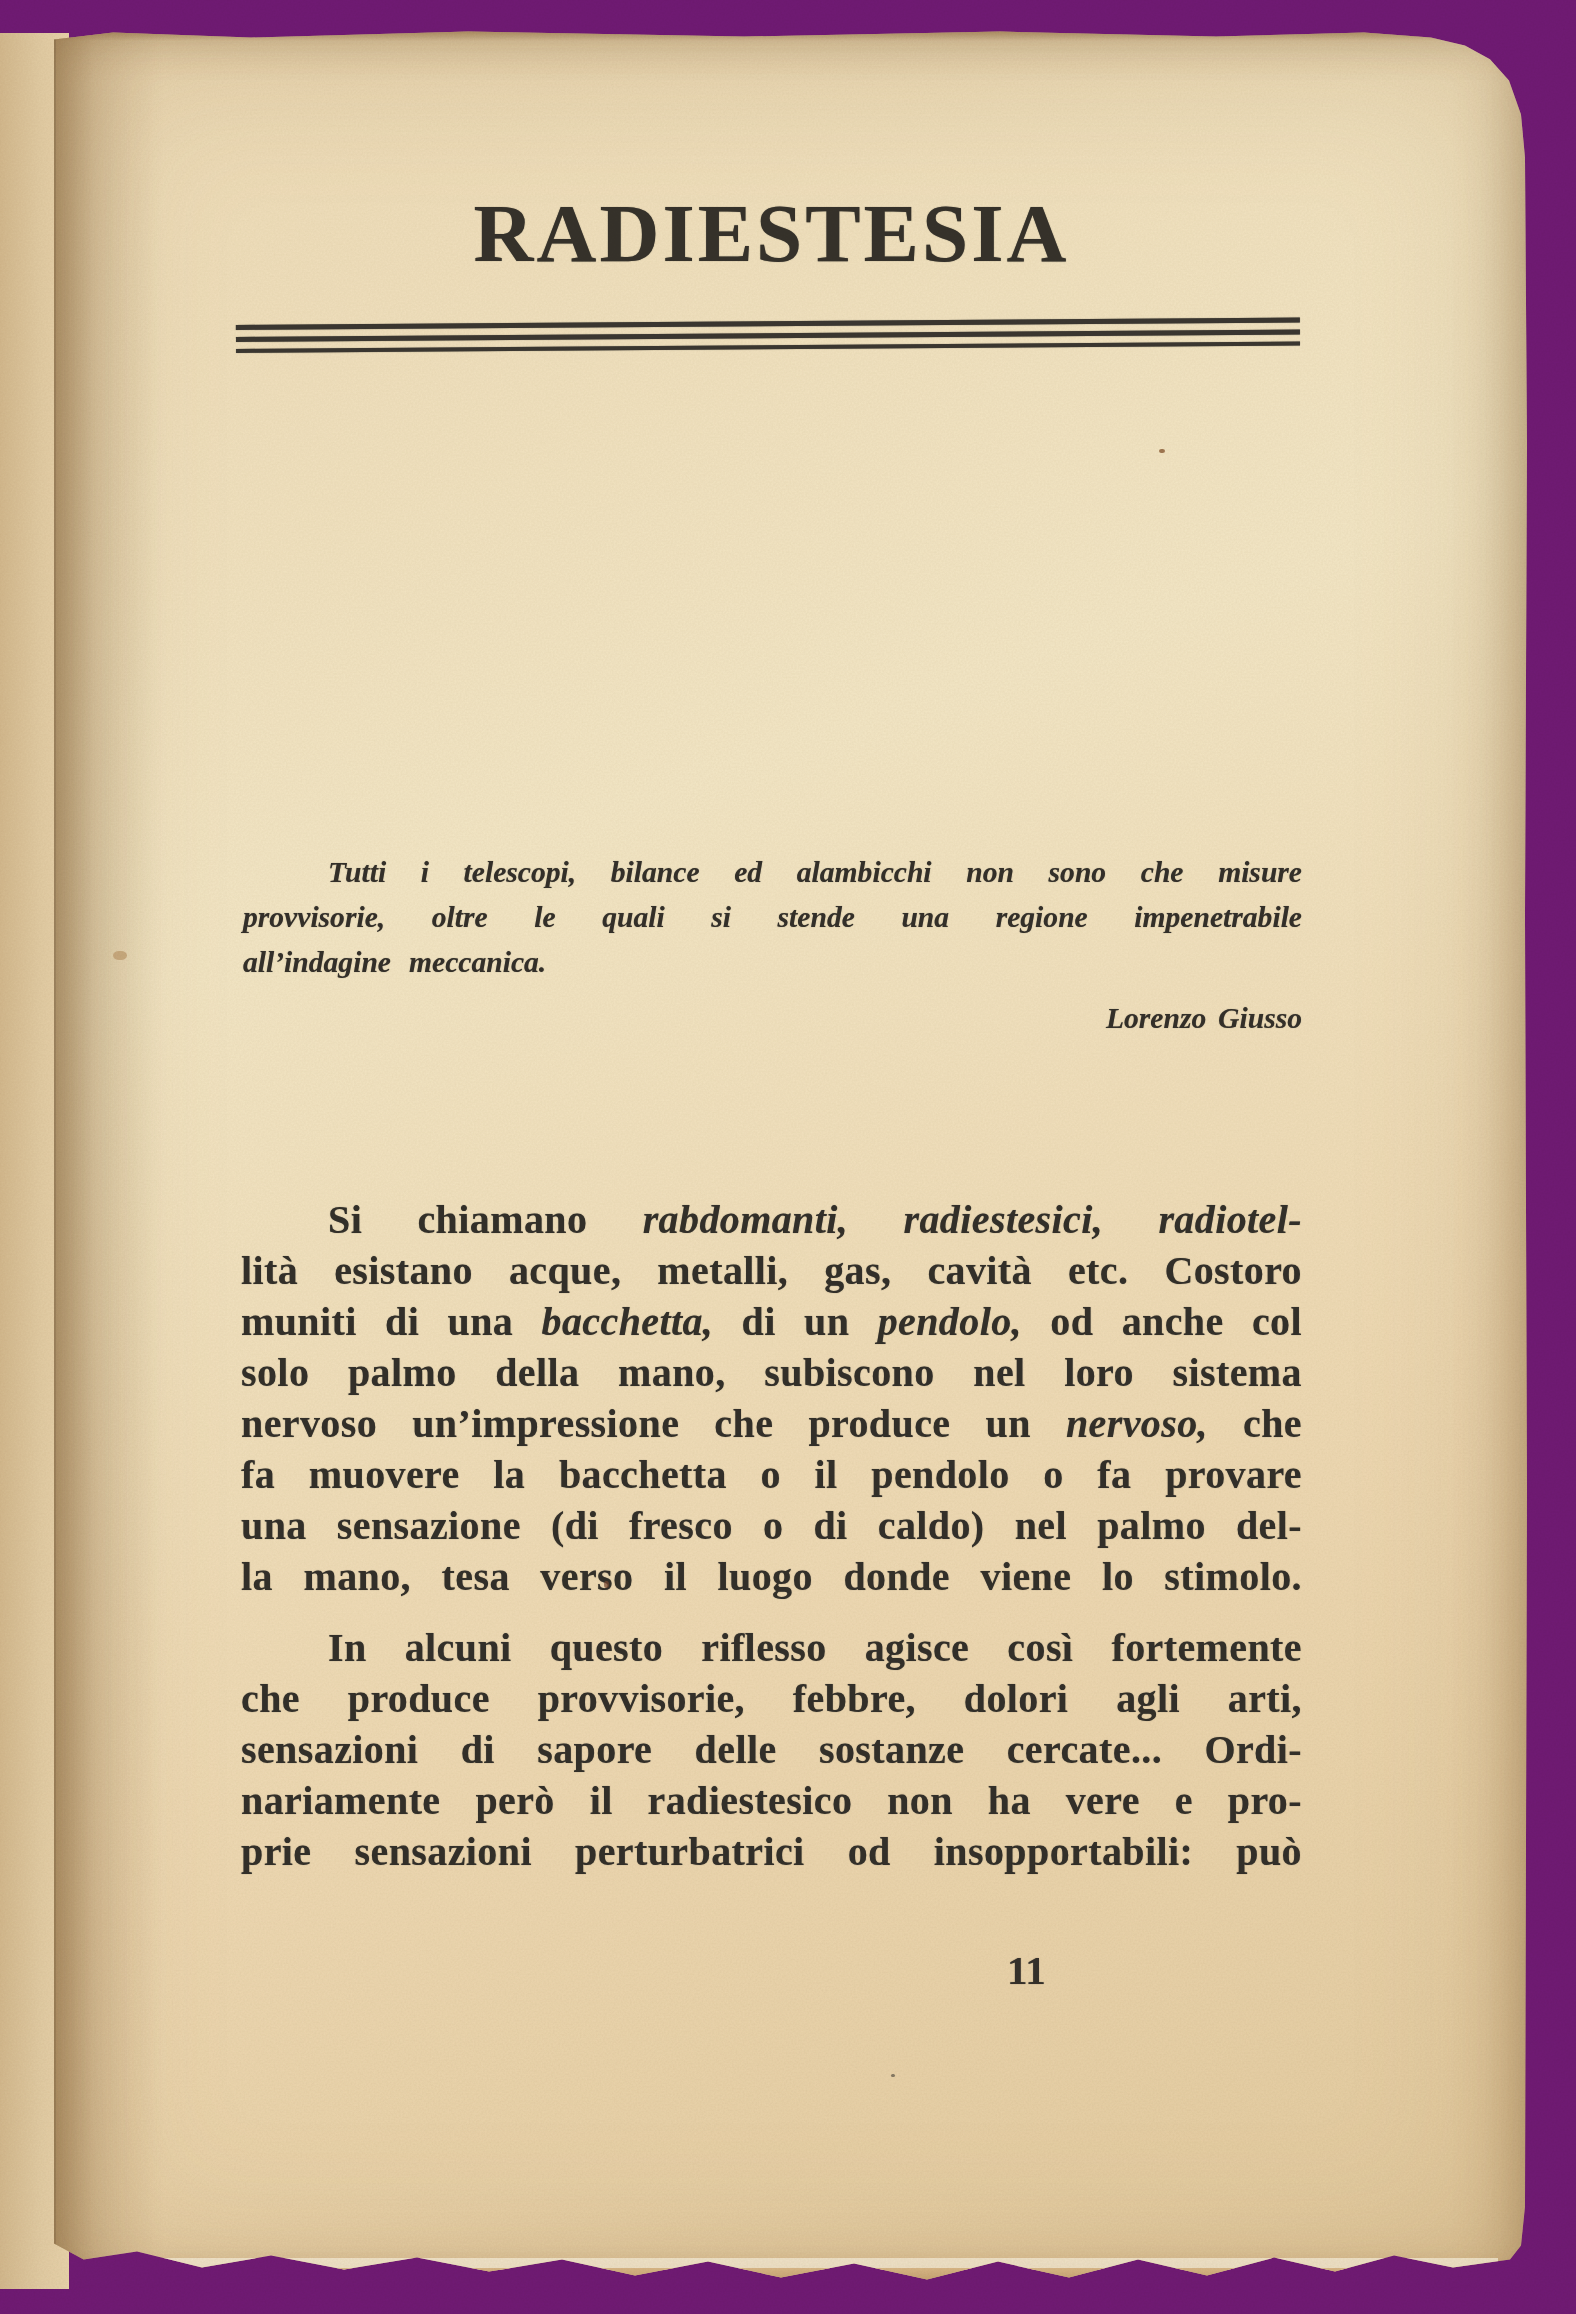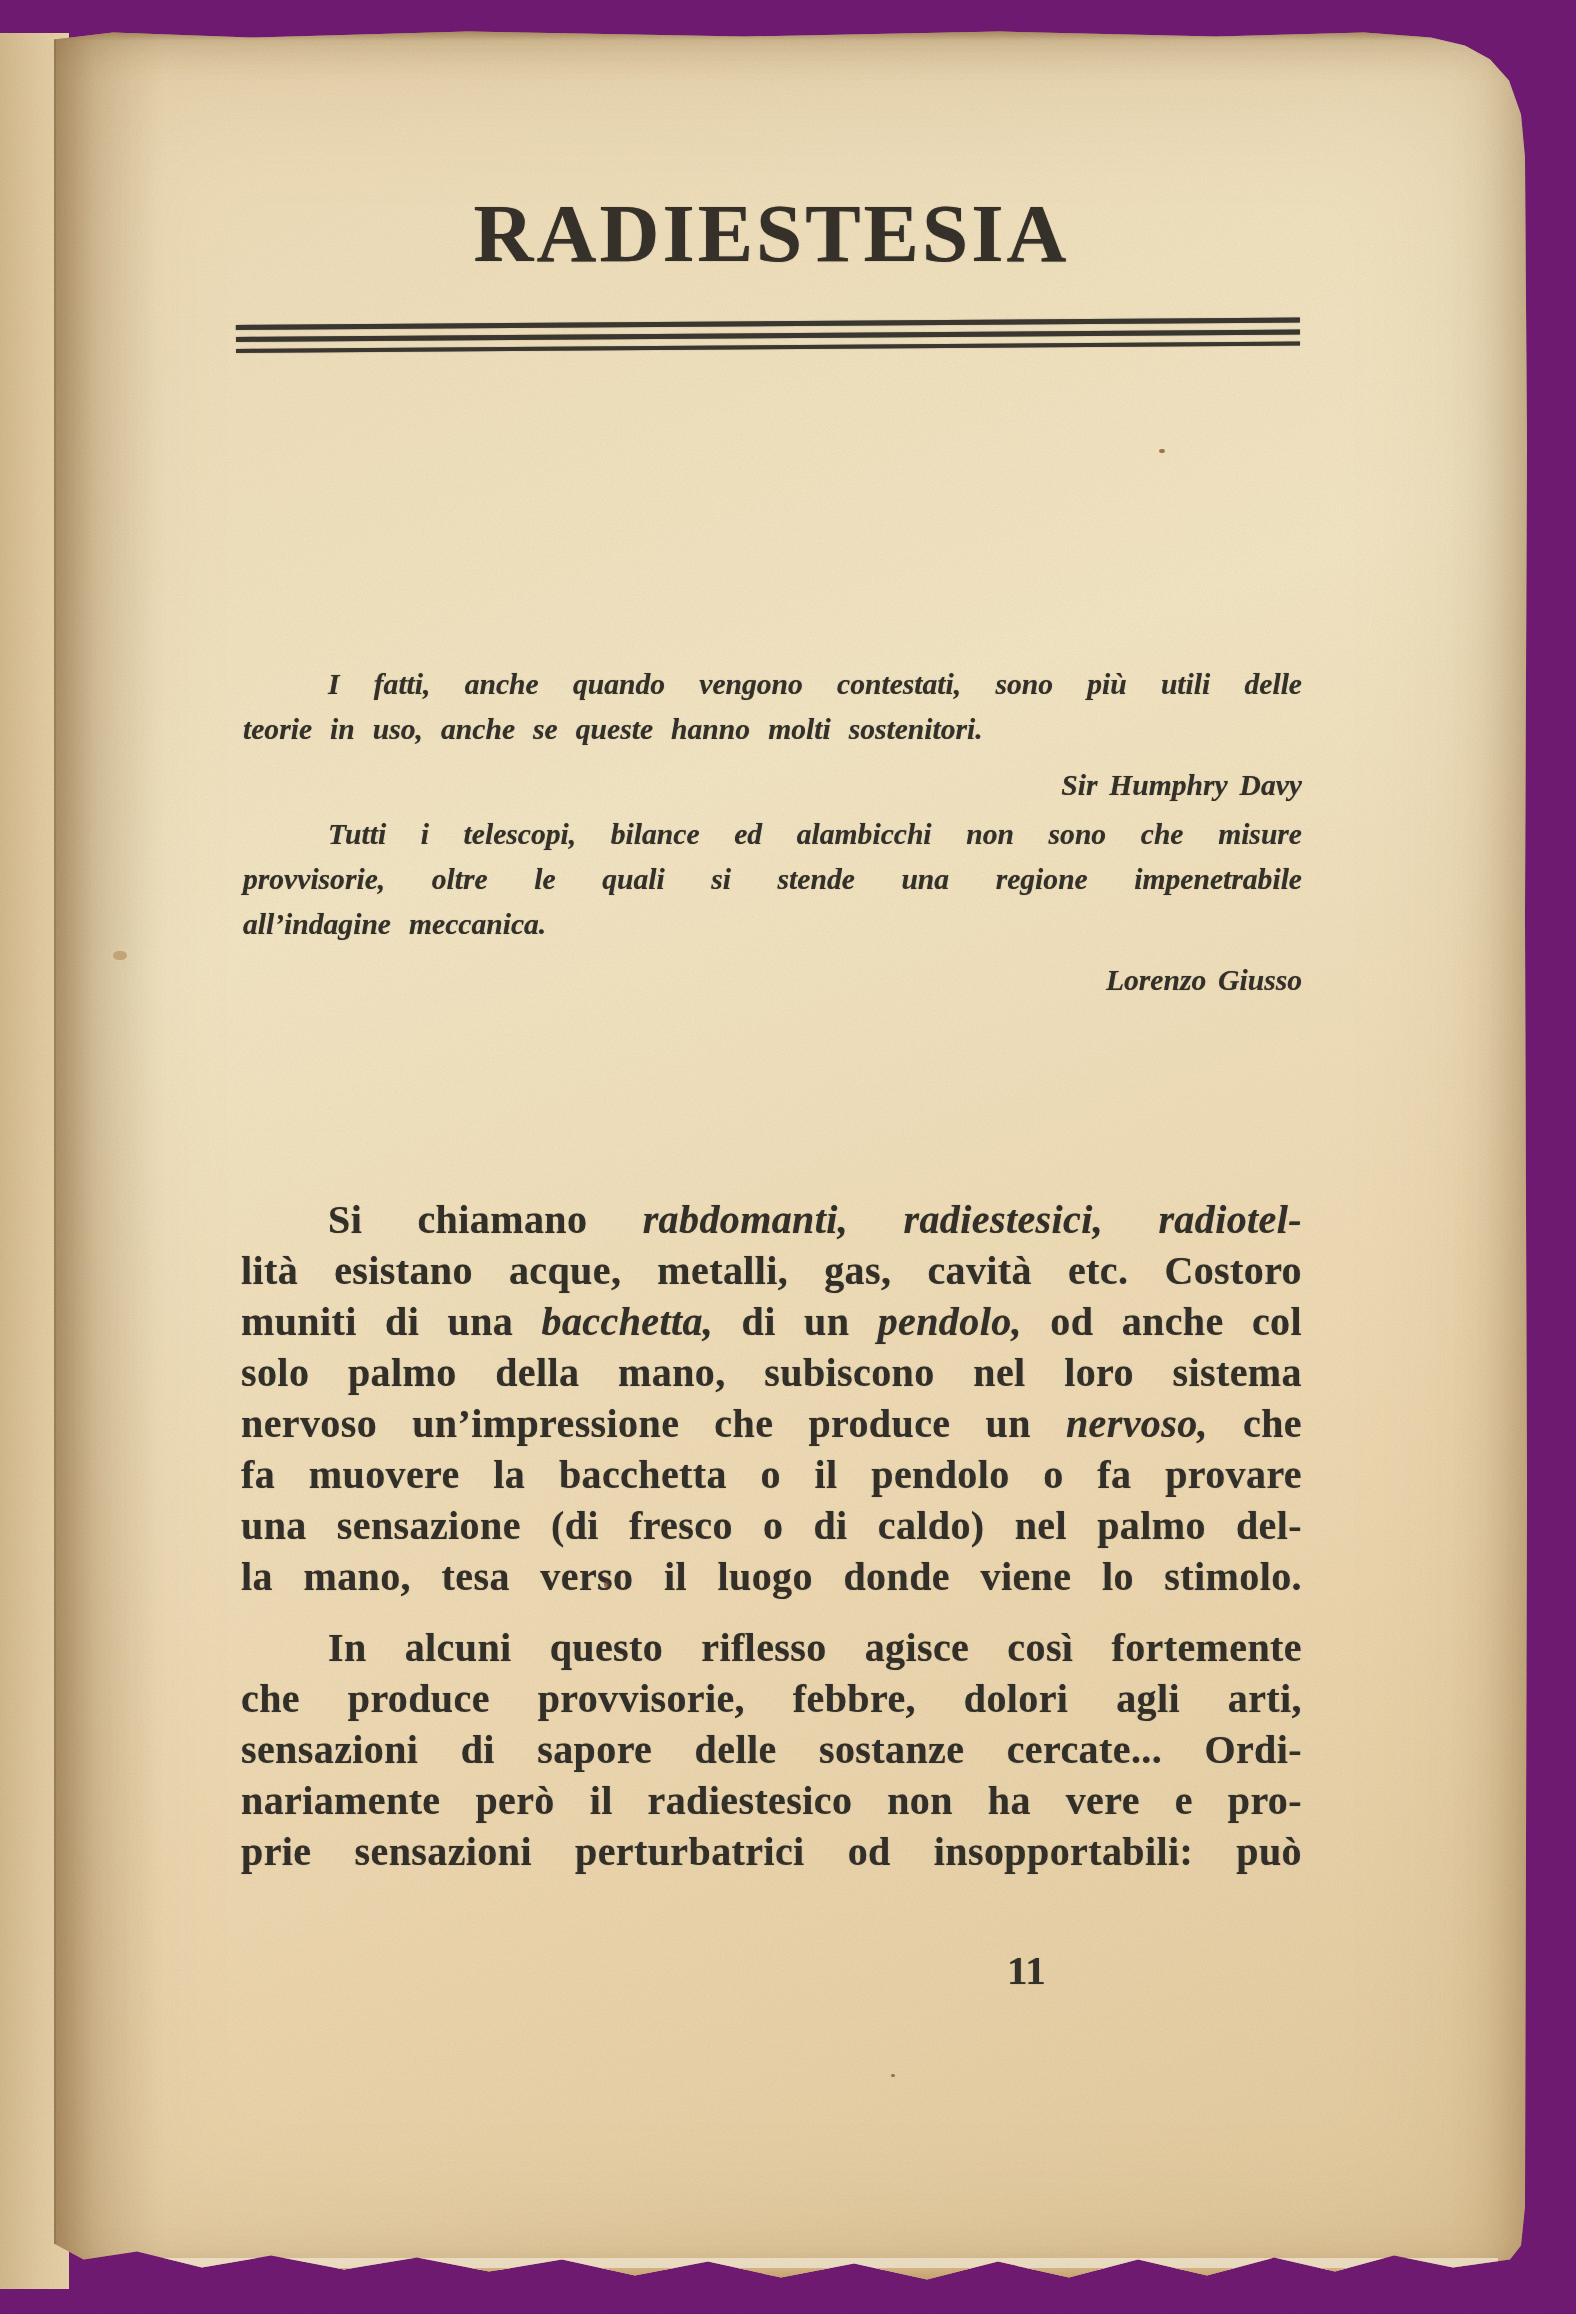--- a/index.html
+++ b/index.html
@@ -36,21 +36,21 @@
     font-size:83px;line-height:83px;font-weight:bold;letter-spacing:3px;text-align:center;
     color:#36322b;text-shadow:0 0 1px rgba(54,50,43,.65);}
   .triple-rule{position:absolute;left:182px;top:295px;width:1064px;
     transform:rotate(-.4deg);transform-origin:left center;}
   .triple-rule i{display:block;height:4.9px;margin-bottom:6.9px;background:#3b3731;
     box-shadow:0 0 1px rgba(59,55,49,.7);}
   .epigraph{position:absolute;left:189px;width:1059px;color:#34302a;
     font-style:italic;font-weight:bold;font-size:29.6px;line-height:45px;word-spacing:.36em;
     text-shadow:0 0 1px rgba(52,48,42,.5);}
   .epigraph-1{top:632px;}
-  .epigraph-2{top:782px;}
+  .epigraph-2{top:820px;}
   .epigraph .tline{text-align:justify;text-align-last:justify;}
   .epigraph .tline:first-child{text-indent:85px;}
   .epigraph .tline:last-child{text-align-last:left;}
   .attribution{margin-top:11.8px;text-align:right;font-weight:bold;word-spacing:.15em;}
   .body-text{position:absolute;left:187px;top:1144px;width:1061px;color:#33302a;
     font-size:40px;line-height:51px;font-weight:bold;letter-spacing:0.4px;word-spacing:.06em;
     text-shadow:0 0 1px rgba(51,48,42,.55);}
   .body-text .tline{text-align:justify;text-align-last:justify;}
   .paragraph .tline:first-child{text-indent:87px;margin-top:20px;}
   .page-number{position:absolute;left:953px;top:1916px;width:296px;
@@ -71,27 +71,20 @@
     <div class="top-edge"></div>
 
     <h1 class="title">RADIESTESIA</h1>
 
     <div class="triple-rule">
       <i></i>
         <i></i>
         <i></i>
     </div>
 
-    <div class="epigraph epigraph-1">
-      <div>
-          <div class="tline"><span>I fatti, anche quando vengono contestati, sono più utili delle</span></div>
-          <div class="tline"><span>teorie in uso, anche se queste hanno molti sostenitori.</span></div>
-        </div>
-      <div class="attribution">Sir Humphry Davy</div>
-    </div>
 
     <div class="epigraph epigraph-2">
       <div>
           <div class="tline"><span>Tutti i telescopi, bilance ed alambicchi non sono che misure</span></div>
           <div class="tline"><span>provvisorie, oltre le quali si stende una regione impenetrabile</span></div>
           <div class="tline"><span>all’indagine meccanica.</span></div>
         </div>
       <div class="attribution">Lorenzo Giusso</div>
     </div>
 

